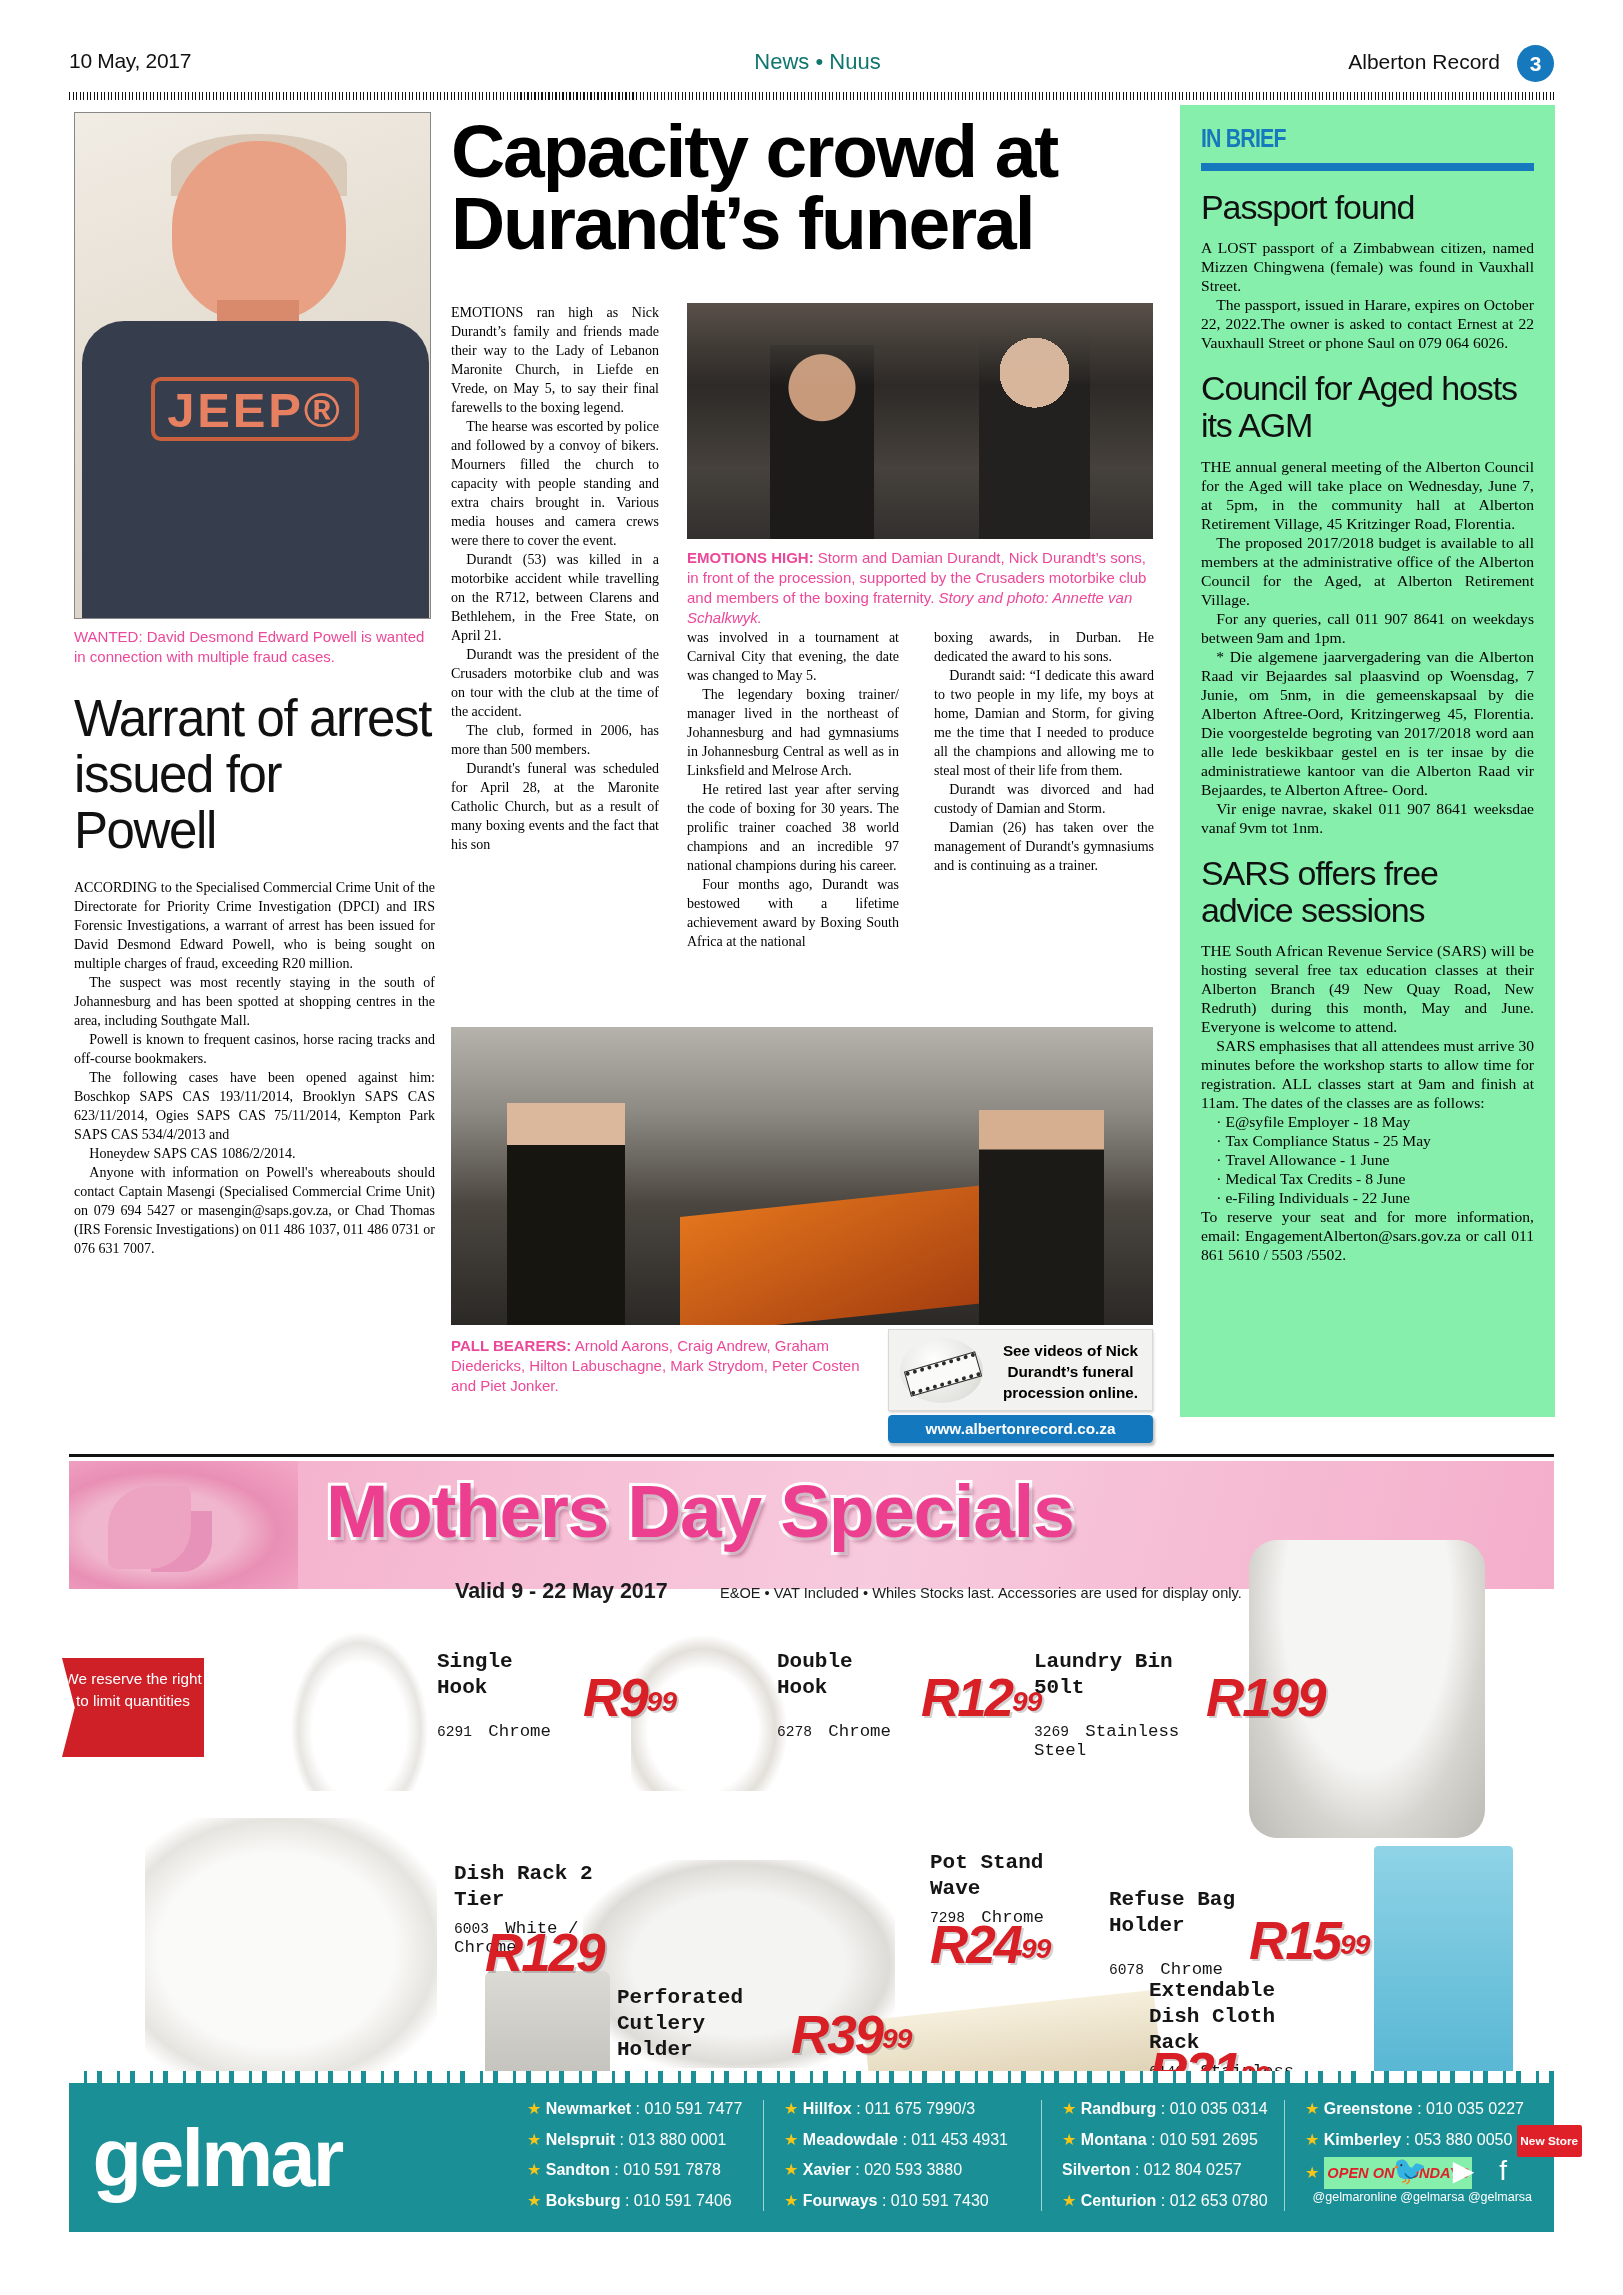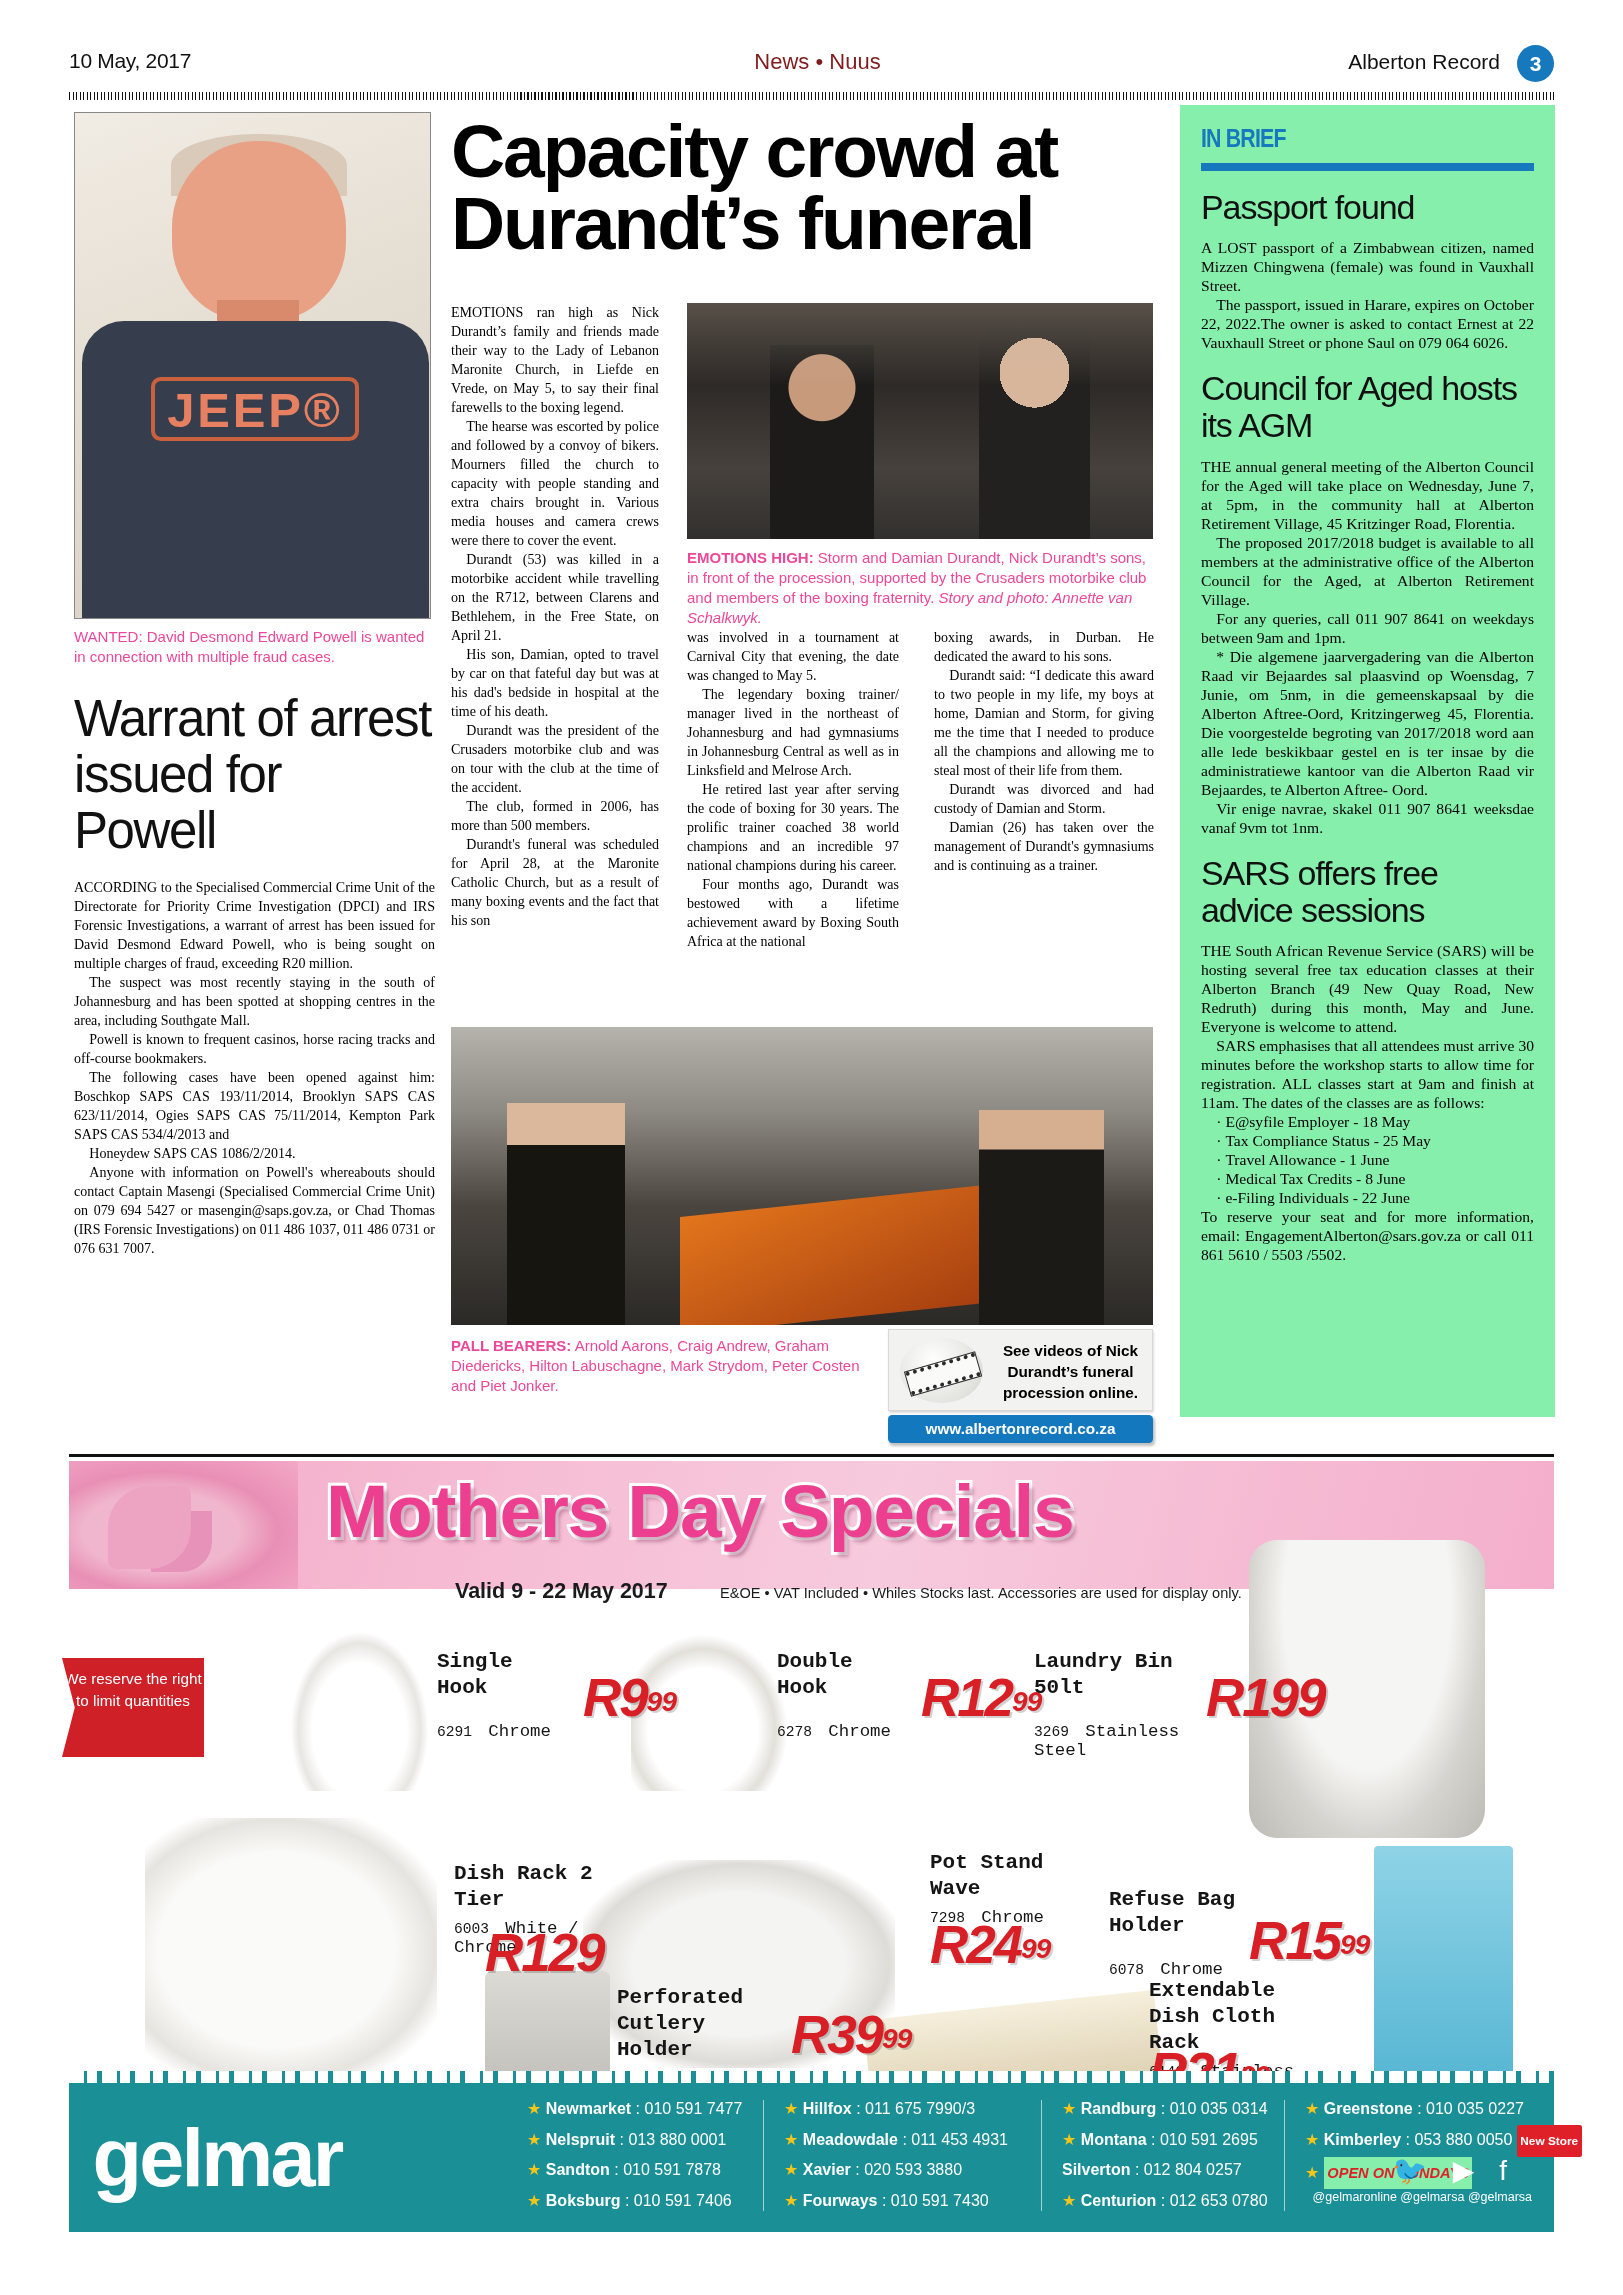--- a/index.html
+++ b/index.html
@@ -8,21 +8,21 @@
     width:1624px; height:2295px;
     font-family:"Liberation Serif", serif;
     position:relative;
     overflow:hidden;
   }
   
   #masthead { position:absolute; left:69px; top:49px; width:1485px; height:42px; }
   #masthead .date { position:absolute; left:0; top:0; font-family:"Liberation Sans",sans-serif;
      font-size:21px; color:#111; letter-spacing:-0.3px; }
   #masthead .section { position:absolute; left:12px; right:0; top:0; text-align:center;
-     font-family:"Liberation Sans",sans-serif; font-size:22px; color:#7f1d1d; }
+     font-family:"Liberation Sans",sans-serif; font-size:22px; color:#0f766e; }
   #masthead .paper { position:absolute; right:54px; top:0.7px; font-family:"Liberation Sans",sans-serif;
      font-size:21px; color:#111; }
   #masthead .pagenum { position:absolute; right:0; top:-4.2px; width:37px; height:37px;
      border-radius:50%; background:#1678bd; color:#fff; font-family:"Liberation Sans",sans-serif;
      font-weight:bold; font-size:21px; text-align:center; line-height:37px; }
   #headrule { position:absolute; left:69px; top:92px; width:1485px; height:8.3px;
      background:repeating-linear-gradient(90deg,#111 0 1.4px,#fff 1.4px 3.5px); }
 
   
   .body-col { font-family:"Liberation Serif",serif; font-size:14px; line-height:19px;
@@ -198,21 +198,20 @@
     <p>Anyone with information on Powell's whereabouts should contact Captain Masengi (Specialised Commercial Crime Unit) on 079 694 5427 or masengin@saps.gov.za, or Chad Thomas (IRS Forensic Investigations) on 011 486 1037, 011 486 0731 or 076 631 7007.</p>
   </div>
 </div>
 
 <div id="main-headline">Capacity crowd at Durandt’s funeral</div>
 
 <div id="m-col1" class="body-col">
   <p class="lead">EMOTIONS ran high as Nick Durandt’s family and friends made their way to the Lady of Lebanon Maronite Church, in Liefde en Vrede, on May 5, to say their final farewells to the boxing legend.</p>
   <p>The hearse was escorted by police and followed by a convoy of bikers. Mourners filled the church to capacity with people standing and extra chairs brought in. Various media houses and camera crews were there to cover the event.</p>
   <p>Durandt (53) was killed in a motorbike accident while travelling on the R712, between Clarens and Bethlehem, in the Free State, on April 21.</p>
-  <p>His son, Damian, opted to travel by car on that fateful day but was at his dad's bedside in hospital at the time of his death.</p>
   <p>Durandt was the president of the Crusaders motorbike club and was on tour with the club at the time of the accident.</p>
   <p>The club, formed in 2006, has more than 500 members.</p>
   <p>Durandt's funeral was scheduled for April 28, at the Maronite Catholic Church, but as a result of many boxing events and the fact that his son</p>
 </div>
 
 <div id="photo1" class="photo">
   <div class="ph-bg"></div>
   <div class="p-a"></div>
   <div class="p-b"></div>
   <div class="blur"></div>

